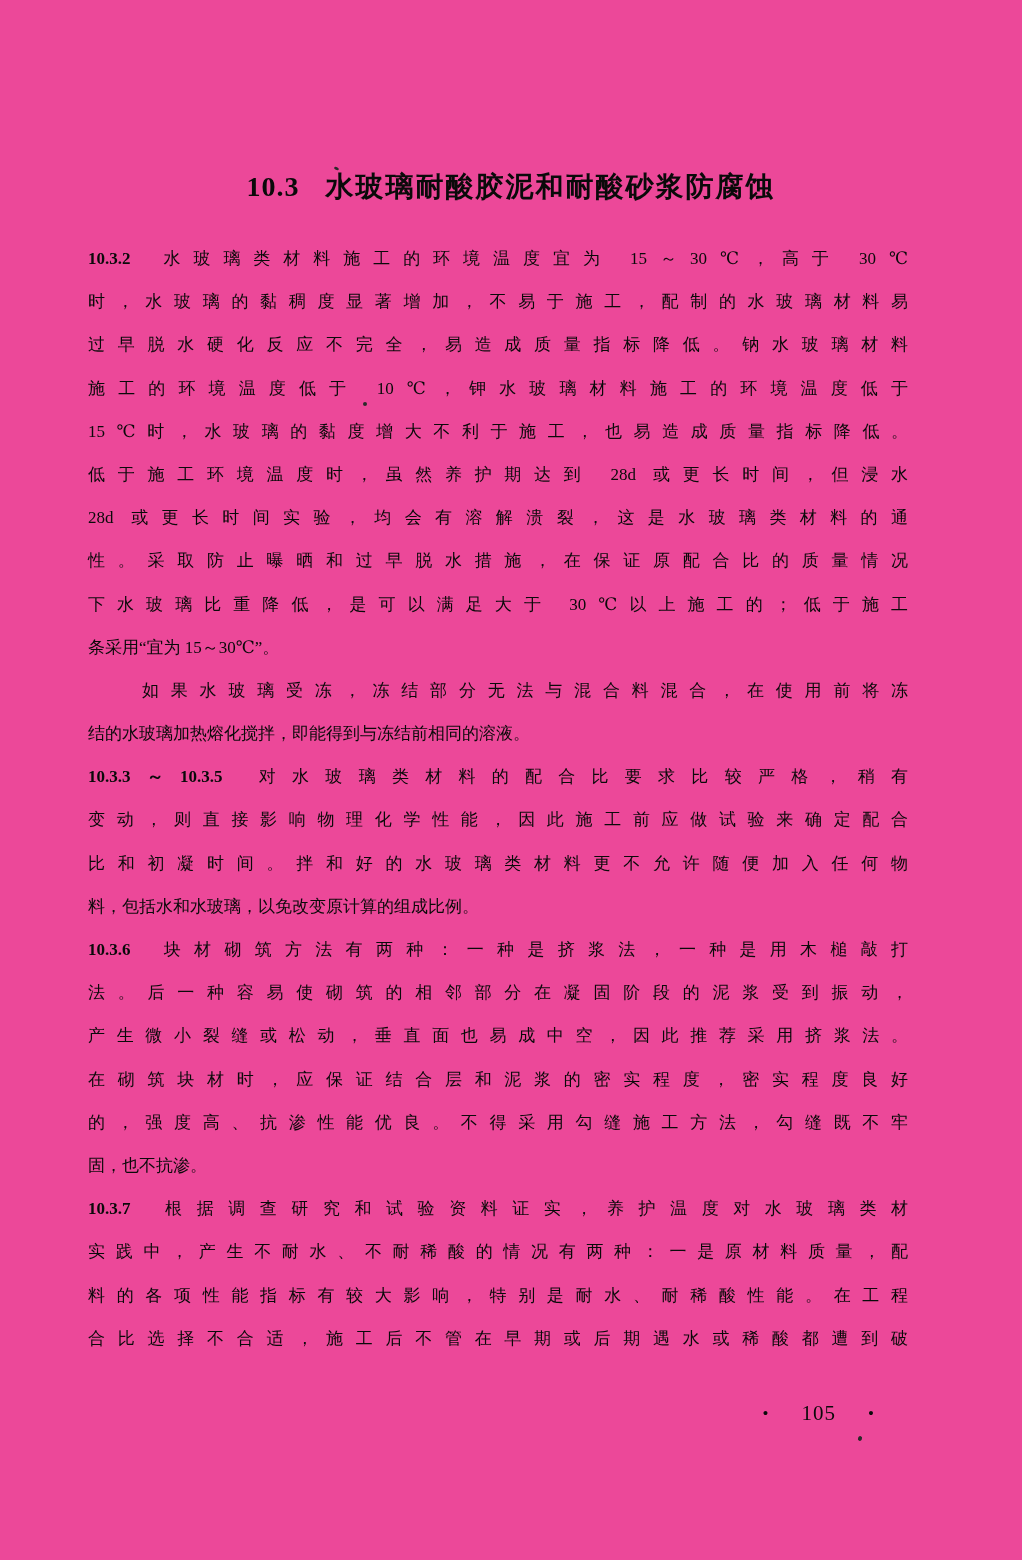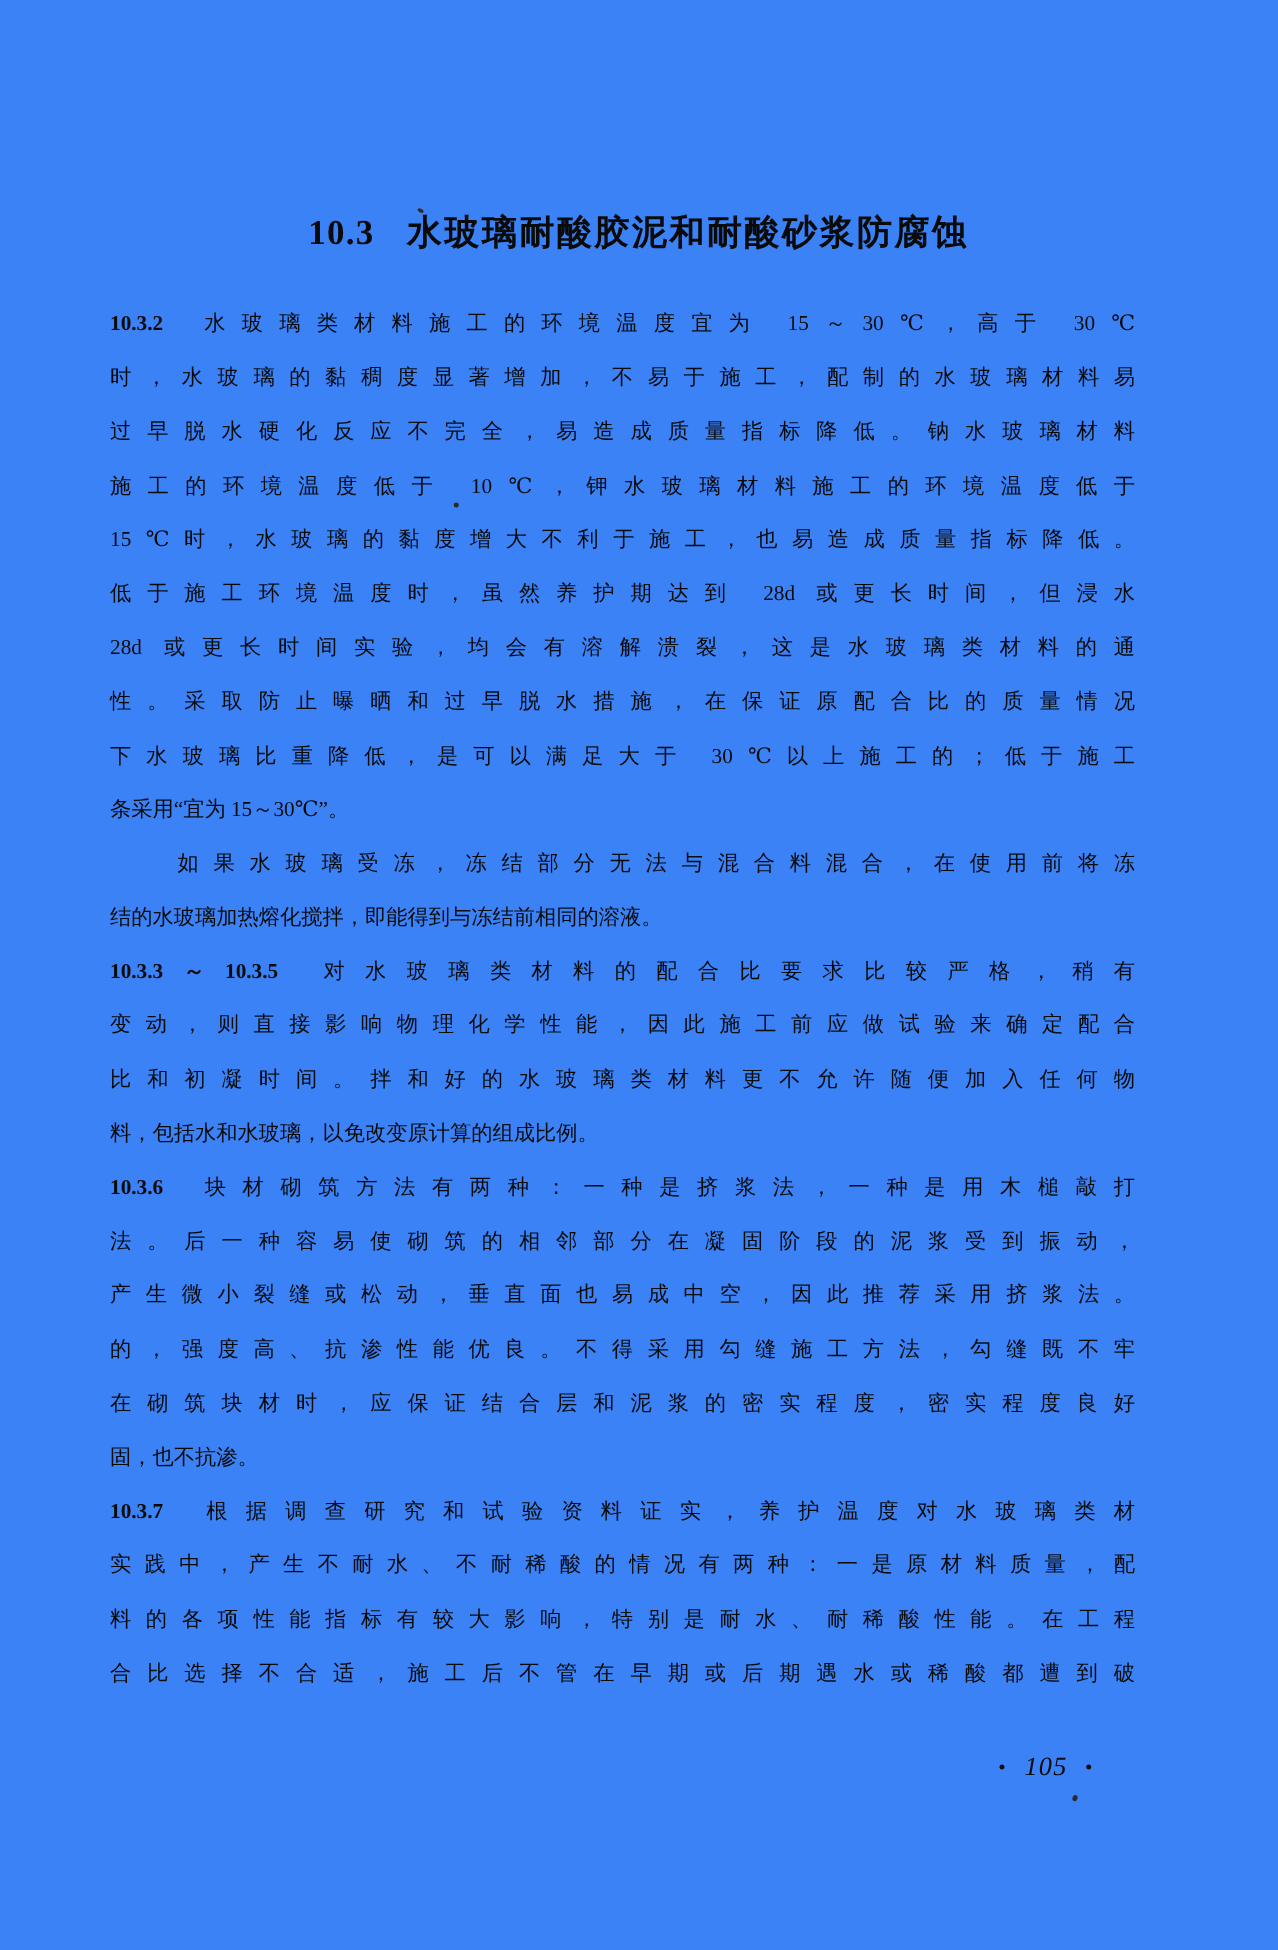--- a/index.html
+++ b/index.html
@@ -1,19 +1,19 @@
 <!DOCTYPE html>
 <html><head>
 <meta charset="utf-8">
 <style>
   html,body { margin:0; padding:0; background:#ffffff; }
   .page {
     position:relative;
     width:1022px; height:1560px;
-    background:#3b82f6;
+    background:#ec4899;
     color:#0a0a0a;
     font-family:"Liberation Serif","DejaVu Serif",serif;
     overflow:hidden;
   }
   .title {
     position:absolute;
     top:168px; left:0; right:0;
     margin:0;
     text-align:center;
     font-size:28px;
@@ -38,21 +38,21 @@
   .ln.ind { text-indent:54px; }
   .cn { font-weight:bold; }
   .cn:not(:empty) { margin-right:20px; }
   .footer {
     position:absolute;
     top:1398px; right:147px;
     height:30px; line-height:30px;
     font-size:21px;
     letter-spacing:1px;
   }
-  .footer .num { margin:0 14px;font-style:italic; }
+  .footer .num { margin:0 32px; }
   .footer .dot { font-size:17px; vertical-align:1px; }
   .speck { position:absolute; background:#2a2a2a; border-radius:50%; }
   .s1 { left:334px; top:167px; width:5px; height:3px; transform:rotate(25deg); }
   .s2 { left:363px; top:402px; width:4px; height:4px; }
   .s3 { left:858px; top:1436px; width:4px; height:5px; transform:rotate(20deg); }
 </style>
 </head>
 <body>
 
 <div class="page">
@@ -76,22 +76,22 @@
     <div class="ln end"><span class="cn"></span><span>条采用“宜为 15～30℃”。</span></div>
     <div class="ln ind"><span class="cn"></span><span>如果水玻璃受冻，冻结部分无法与混合料混合，在使用前将冻</span></div>
     <div class="ln end"><span class="cn"></span><span>结的水玻璃加热熔化搅拌，即能得到与冻结前相同的溶液。</span></div>
     <div class="ln"><span class="cn">10.3.3～10.3.5</span><span>对水玻璃类材料的配合比要求比较严格，稍有</span></div>
     <div class="ln"><span class="cn"></span><span>变动，则直接影响物理化学性能，因此施工前应做试验来确定配合</span></div>
     <div class="ln"><span class="cn"></span><span>比和初凝时间。拌和好的水玻璃类材料更不允许随便加入任何物</span></div>
     <div class="ln end"><span class="cn"></span><span>料，包括水和水玻璃，以免改变原计算的组成比例。</span></div>
     <div class="ln"><span class="cn">10.3.6</span><span>块材砌筑方法有两种：一种是挤浆法，一种是用木槌敲打</span></div>
     <div class="ln"><span class="cn"></span><span>法。后一种容易使砌筑的相邻部分在凝固阶段的泥浆受到振动，</span></div>
     <div class="ln"><span class="cn"></span><span>产生微小裂缝或松动，垂直面也易成中空，因此推荐采用挤浆法。</span></div>
+    <div class="ln"><span class="cn"></span><span>在砌筑块材时，应保证结合层和泥浆的密实程度，密实程度良好</span></div>
     <div class="ln"><span class="cn"></span><span>的，强度高、抗渗性能优良。不得采用勾缝施工方法，勾缝既不牢</span></div>
-    <div class="ln"><span class="cn"></span><span>在砌筑块材时，应保证结合层和泥浆的密实程度，密实程度良好</span></div>
     <div class="ln end"><span class="cn"></span><span>固，也不抗渗。</span></div>
     <div class="ln"><span class="cn">10.3.7</span><span>根据调查研究和试验资料证实，养护温度对水玻璃类材</span></div>
     <div class="ln"><span class="cn"></span><span>实践中，产生不耐水、不耐稀酸的情况有两种：一是原材料质量，配</span></div>
     <div class="ln"><span class="cn"></span><span>料的各项性能指标有较大影响，特别是耐水、耐稀酸性能。在工程</span></div>
     <div class="ln"><span class="cn"></span><span>合比选择不合适，施工后不管在早期或后期遇水或稀酸都遭到破</span></div>
   </div>
 
   <div class="footer"><span class="dot">•</span><span class="num">105</span><span class="dot">•</span></div>
 
 </div>

